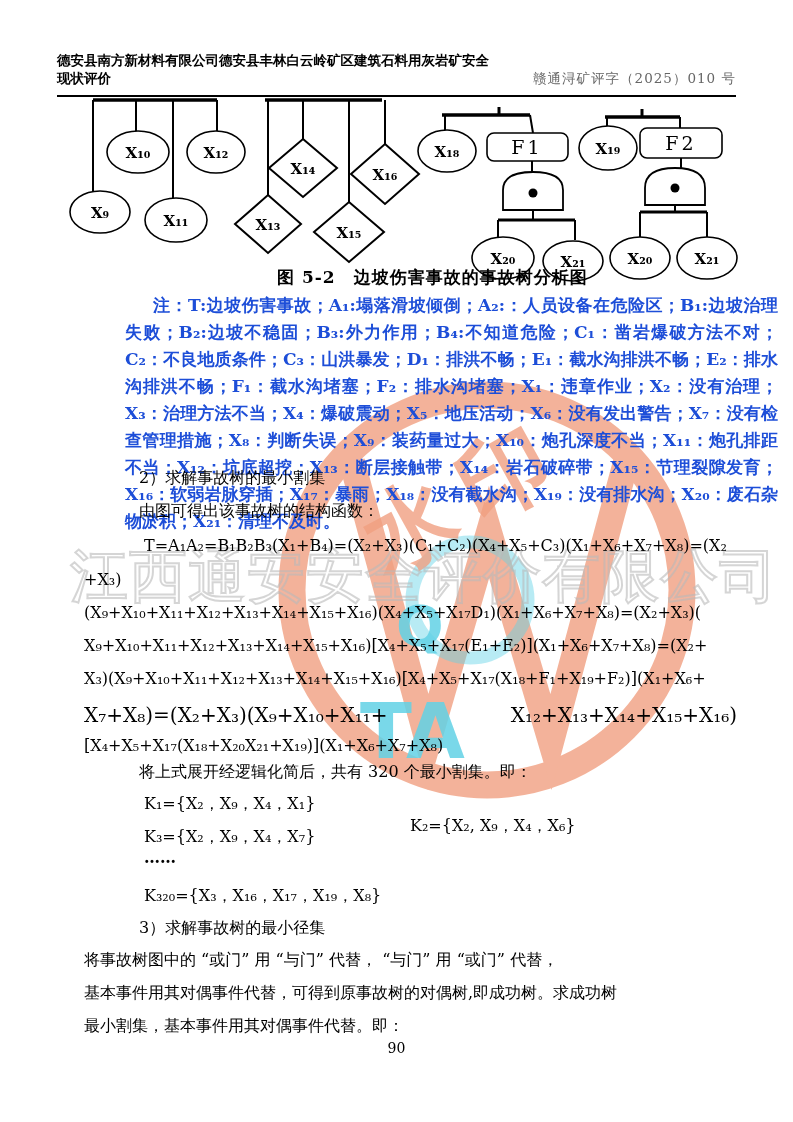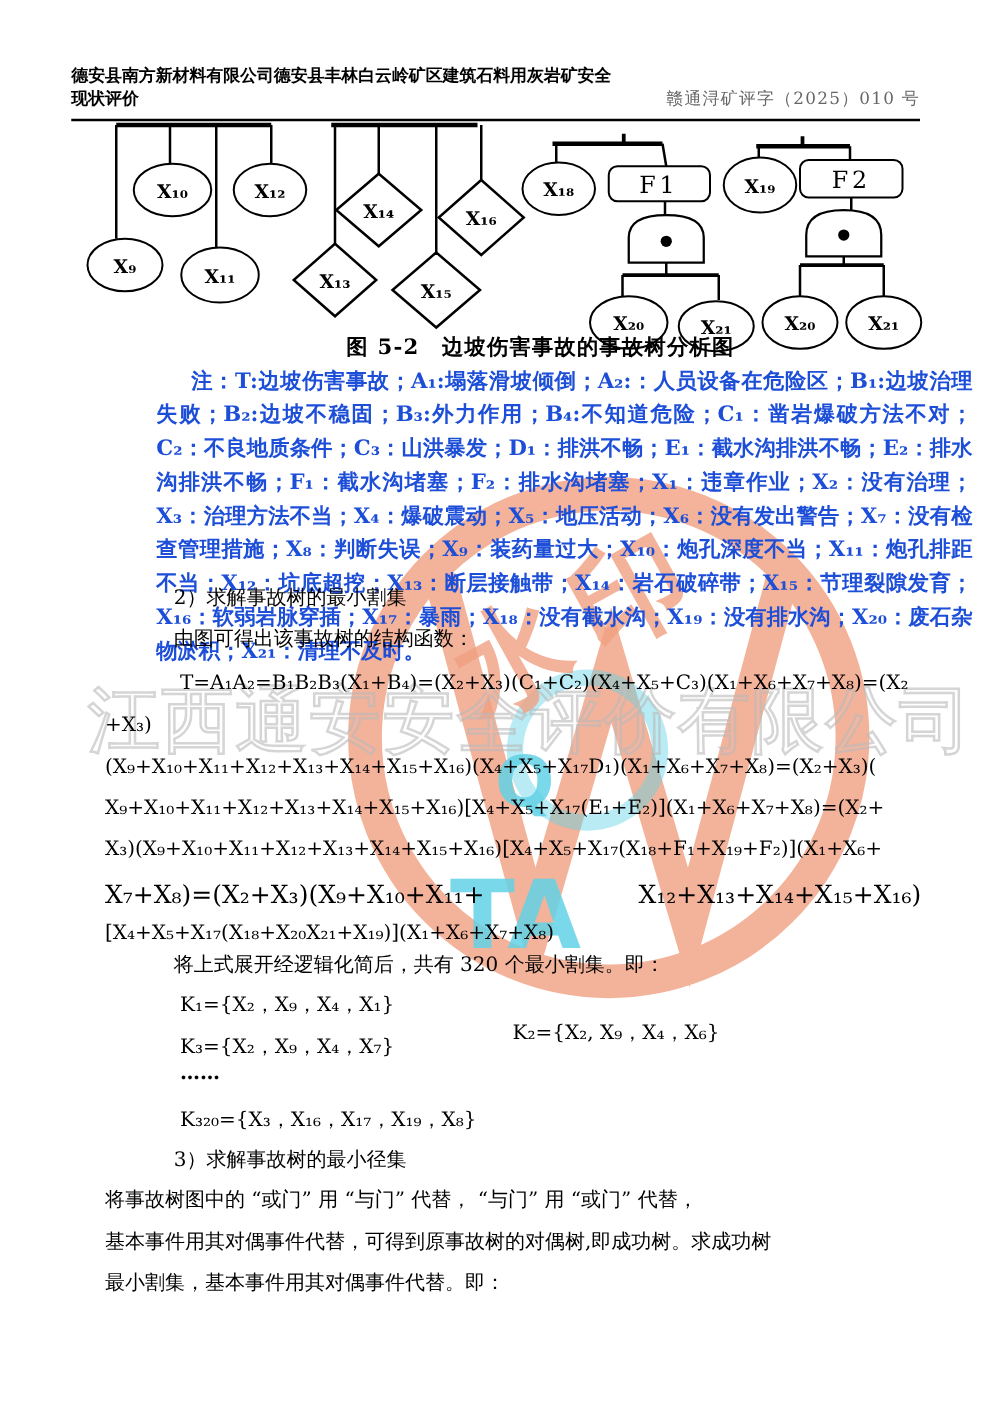--- a/index.html
+++ b/index.html
@@ -168,13 +168,14 @@
   <div class="bline" style="top:816px;left:410px;text-align:center;">K₂={X₂, X₉，X₄，X₆}</div>
   <div class="bline" style="top:827px;left:144px;">K₃={X₂，X₉，X₄，X₇}</div>
   <div class="bline" style="top:848px;left:144px;font-weight:bold;">……</div>
   <div class="bline" style="top:886px;left:144px;">K₃₂₀={X₃，X₁₆，X₁₇，X₁₉，X₈}</div>
 
   <div class="bline" style="top:918px;left:139px;">3）求解事故树的最小径集</div>
   <div class="bline" style="top:950px;left:84px;">将事故树图中的 “或门” 用 “与门” 代替， “与门” 用 “或门” 代替，</div>
   <div class="bline" style="top:983px;left:84px;">基本事件用其对偶事件代替，可得到原事故树的对偶树,即成功树。求成功树</div>
   <div class="bline" style="top:1016px;left:84px;">最小割集，基本事件用其对偶事件代替。即：</div>
 
+  <div class="pageno">90</div>
 </div>
 
 </body></html>

